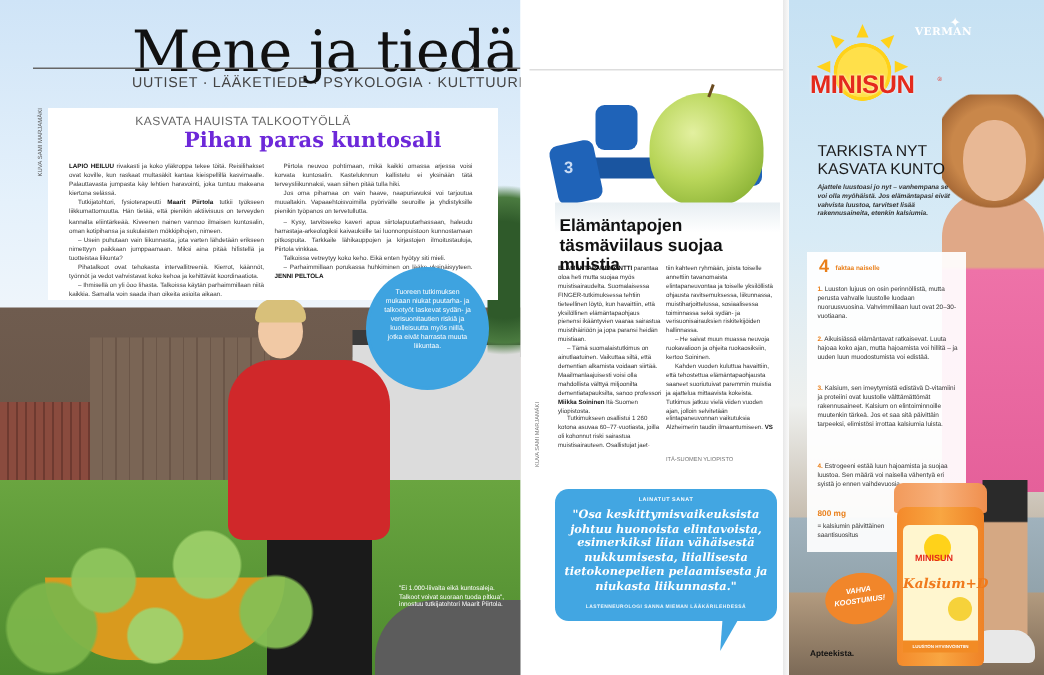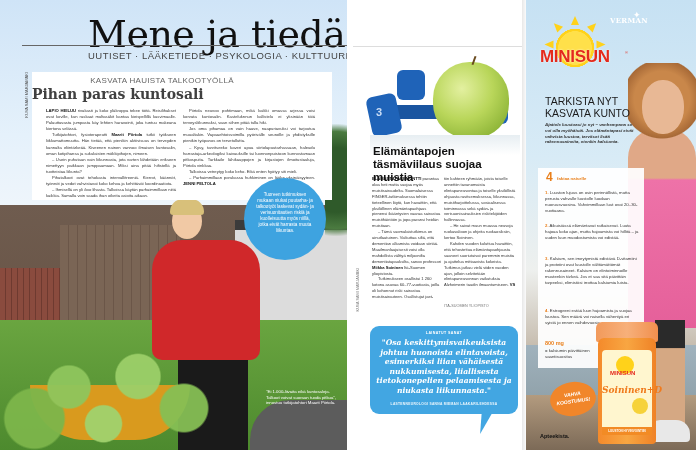--- a/index.html
+++ b/index.html
@@ -23,21 +23,21 @@
 .leaves{left:0;top:345px;width:230px;height:105px;background:radial-gradient(circle at 30% 40%,#8fc65d 0 12%,transparent 13%),radial-gradient(circle at 60% 30%,#9ccf69 0 14%,transparent 15%),radial-gradient(circle at 80% 60%,#86bf54 0 12%,transparent 13%),radial-gradient(circle at 15% 70%,#7db64b 0 14%,transparent 15%),radial-gradient(circle at 45% 75%,#a1d26e 0 12%,transparent 13%);opacity:.95}
 .tree{left:325px;top:100px;width:22px;height:160px;background:radial-gradient(circle,#2f5a2a 0 40%,#4b7b40 60%,transparent 70%)}
 
 #mag-title{left:88px;top:12px;font-family:"DejaVu Serif",serif;font-size:38px;font-weight:300;letter-spacing:-0.5px;color:#111;white-space:nowrap}
 #title-rule{left:22px;top:45px;width:325px;height:1px;background:#666}
 #mag-sections{left:88px;top:50px;font-size:9.5px;color:#444;letter-spacing:0.5px;white-space:nowrap}
 #photo-credit-left{left:24px;top:72px;font-size:4px;color:#555;writing-mode:vertical-rl;transform:rotate(180deg)}
 
 #card{left:32px;top:72px;width:300px;height:128px;background:#fff}
 #kicker{left:0;top:4px;width:260px;text-align:center;font-size:8px;color:#666;letter-spacing:0.3px}
-#headline{left:0;top:14px;width:353px;font-family:"DejaVu Serif",serif;font-weight:bold;font-size:14px;color:#404040}
+#headline{left:0;top:14px;width:353px;text-align:center;font-family:"DejaVu Serif",serif;font-weight:bold;font-size:14px;color:#6d28d9}
 .bodycol{font-size:4.2px;line-height:6.1px;color:#333;text-align:justify}
 #col1{left:14px;top:36px;width:130px}
 #col2{left:151px;top:36px;width:132px}
 .b{font-weight:bold;color:#111}
 
 #badge{left:246px;top:180px;width:78px;height:78px;background:#3ea3e0;border-radius:50%;color:#fff;font-size:4.6px;line-height:6px;text-align:center;padding:12px 9px;box-shadow:0 0 0 2px #3ea3e0}
 #caption{left:266px;top:389px;width:72px;font-size:4.3px;line-height:5.6px;color:#fff}
 
 #midpage{left:347px;top:0;width:178px;height:450px;background:#fff}
 #midrule{left:353px;top:46px;width:170px;height:1px;background:#ddd}
@@ -209,17 +209,17 @@
   <div class="fact" style="top:140px"><b>4.</b><span> Estrogeeni estää luun hajoamista ja suojaa luustoa. Sen määrä voi naisella vähentyä eri syistä jo ennen vaihdevuosia.</span></div>
   <div id="mg">800 mg</div>
   <div id="mg-desc">= kalsiumin päivittäinen saantisuositus</div>
 </div>
 
 <div class="abs" id="bottle-cap"></div>
 <div class="abs" id="bottle"></div>
 <div class="abs" id="bottle-label"></div>
 <div class="abs" id="bottle-sun"></div>
 <div class="abs" id="bottle-brand">MINISUN</div>
-<div class="abs" id="bottle-product">Soininen+D</div>
+<div class="abs" id="bottle-product">Kalsium+D</div>
 <div class="abs" id="lemon"></div>
 <div class="abs" id="bottle-band">LUUSTON HYVINVOINTIIN</div>
 <div class="abs" id="strong">VAHVA KOOSTUMUS!</div>
 <div class="abs" id="apteekki">Apteekista.</div>
 
 </body></html>

